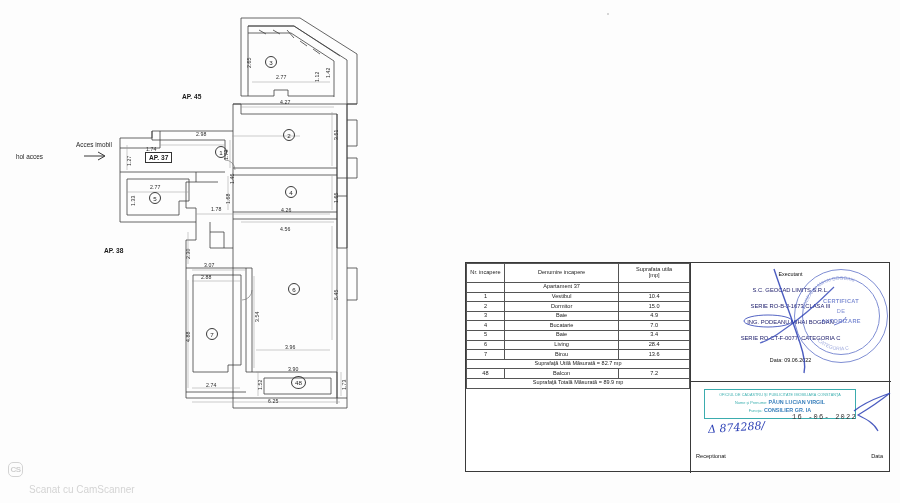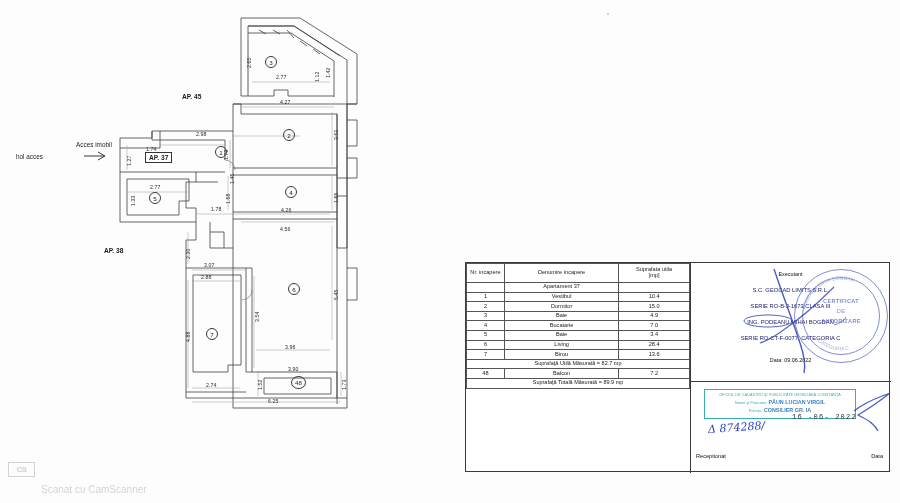--- a/index.html
+++ b/index.html
@@ -176,23 +176,23 @@
   .sigsvg { position: absolute; overflow: visible; }
 
   
   #camscanner {
     position: absolute;
     left: 8px; bottom: 8px;
     display: flex; align-items: center; gap: 6px;
     opacity: .42;
   }
   #camscanner .cs-badge {
-    width: 27px; height: 15px;
+    width: 15px; height: 15px;
     border: 1.4px solid #9a9a9a;
-    border-radius: 0;
+    border-radius: 5px;
     color: #8d8d8d;
     font-size: 8px;
     font-weight: bold;
     display: flex; align-items: center; justify-content: center;
     letter-spacing: -.5px;
   }
   #camscanner .cs-text {
     font-size: 10px;
     color: #9a9a9a;
     margin-top: 40px;

